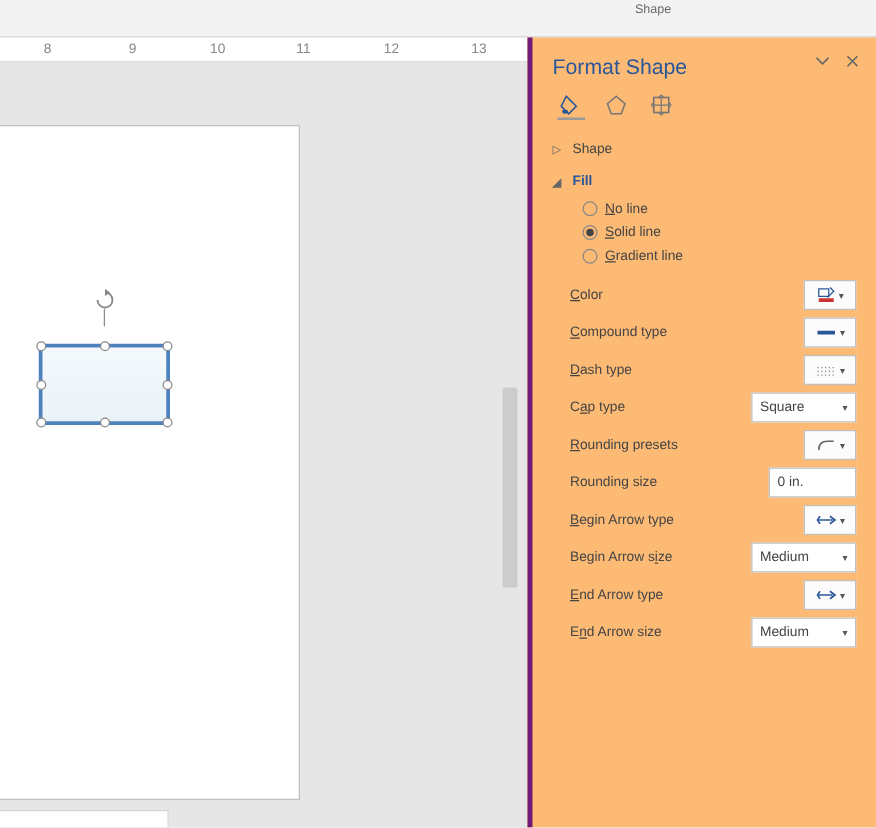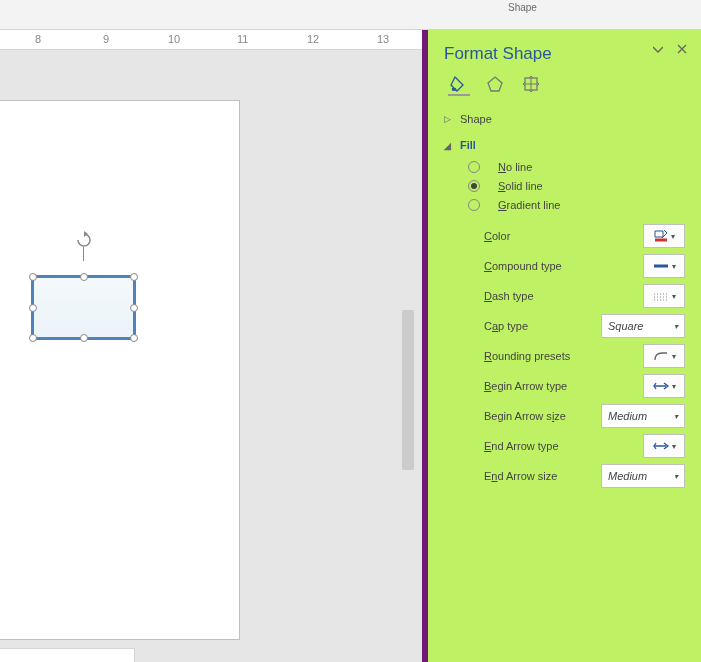--- a/index.html
+++ b/index.html
@@ -27,56 +27,56 @@
 .rect-shape { width: 105px; height: 65px; background: linear-gradient(#f4f9fc,#eaf3f8); border: 3px solid #4f81bd; position: relative; }
 .handle { width: 8px; height: 8px; background: #fff; border: 1px solid #888; border-radius: 50%; position: absolute; }
 .h-nw { left: -5px; top: -5px; } .h-n { left: 50%; top: -5px; margin-left: -4px; } .h-ne { right: -5px; top: -5px; }
 .h-w { left: -5px; top: 50%; margin-top: -4px; } .h-e { right: -5px; top: 50%; margin-top: -4px; }
 .h-sw { left: -5px; bottom: -5px; } .h-s { left: 50%; bottom: -5px; margin-left: -4px; } .h-se { right: -5px; bottom: -5px; }
 .rot-line { width: 1px; height: 14px; background: #888; margin: 0 auto; position: relative; top: -14px; }
 
 .doc-scroll { position: absolute; right: 8px; top: 280px; width: 12px; height: 160px; background: #ccc; border-radius: 2px; }
 
 
-.panel { flex: 1; background: #bef264; border-left: 6px solid #701a75; padding: 14px 16px 0 16px; position: relative; }
+.panel { flex: 1; background: #fdba74; border-left: 4px solid #701a75; padding: 14px 16px 0 16px; position: relative; }
 .panel-title { color: #2a579a; font-size: 17px; font-weight: 400; margin-bottom: 10px; }
 .panel-controls { position: absolute; right: 14px; top: 14px; display: flex; gap: 14px; color: #666; }
 .panel-controls span { cursor: pointer; }
 
 .tab-icons { display: flex; gap: 14px; margin: 6px 0 14px 4px; }
 .tab-icon { width: 22px; height: 22px; display: flex; align-items: center; justify-content: center; border-bottom: 2px solid transparent; cursor: pointer; }
 .tab-icon.active { border-bottom: 2px solid #999; }
 
 .section { margin: 4px 0 8px 0; }
 .section-header { display: flex; align-items: center; gap: 6px; font-size: 11px; cursor: pointer; padding: 3px 0; }
 .section-header .tri { font-size: 9px; color: #666; width: 10px; }
 .section-header.fill-h { color: #444; }
 .section-header.line-h { color: #2a579a; font-weight: 600; }
 .section-header.line-h .label { border-bottom: 1px solid transparent; }
 
 .radios { margin: 6px 0 10px 24px; display: flex; flex-direction: column; gap: 7px; }
-.radio-row { display: flex; align-items: center; gap: 18px; cursor: pointer; }
+.radio-row { display: flex; align-items: center; gap: 6px; cursor: pointer; }
 .radio { width: 12px; height: 12px; border: 1px solid #888; border-radius: 50%; display: inline-flex; align-items: center; justify-content: center; }
 .radio.checked::after { content: ""; width: 6px; height: 6px; background: #444; border-radius: 50%; }
 .radio-row .lbl u { text-decoration: underline; }
 
-.props { margin-left: 40px; }
+.props { margin-left: 14px; }
 .prop-row { display: flex; align-items: center; justify-content: space-between; height: 30px; }
 .prop-label { color: #444; }
 .prop-label u { text-decoration: underline; }
 .prop-label.hl { background: #ffff66; padding: 0 3px; }
 
 .ctrl { display: flex; align-items: center; }
 .btn { width: 42px; height: 24px; background: #fcfcfc; border: 1px solid #c0c0c0; display: flex; align-items: center; justify-content: center; gap: 2px; cursor: pointer; }
 .btn .dd { font-size: 8px; color: #555; }
 .spin { width: 70px; height: 24px; border: 1px solid #c0c0c0; background: #fff; display: flex; align-items: center; }
 .spin input { border: none; width: 48px; padding: 0 5px; font-size: 11px; outline: none; }
 .spin .spinners { width: 14px; display: flex; flex-direction: column; border-left: 1px solid #e0e0e0; }
 .spin .spinners span { height: 11px; font-size: 7px; text-align: center; color: #666; line-height: 11px; cursor: pointer; }
-.select { width: 84px; height: 24px; border: 1px solid #c0c0c0; background: #fff; display: flex; align-items: center; justify-content: space-between; padding: 0 6px; cursor: pointer; font-style: italic; }
+.select { width: 84px; height: 24px; border: 1px solid #c0c0c0; background: #fff; display: flex; align-items: center; justify-content: space-between; padding: 0 6px; cursor: pointer; }
 .select .dd { font-size: 8px; color: #555; }
 .inputbox { width: 70px; height: 24px; border: 1px solid #c0c0c0; background: #fff; padding: 0 6px; display: flex; align-items: center; }
 
 .slider { width: 46px; height: 2px; background: #999; position: relative; margin-right: 6px; }
 .slider::before { content:""; position:absolute; left:-3px; top:-4px; width:2px; height:10px; background:#555; }
 
 .icon-svg { display: block; }
 
 .bottom-bar { position: absolute; left: 0; bottom: 0; height: 14px; width: 135px; background: #fff; border-top: 1px solid #d4d4d4; border-right: 1px solid #d4d4d4; }
 </style>
@@ -245,20 +245,26 @@
         <div class="prop-row">
           <span class="prop-label"><u>R</u>ounding presets</span>
           <div class="btn">
             <svg width="18" height="12" viewBox="0 0 18 12">
                 <path d="M3 10 Q3 3 10 3 L15 3" fill="none" stroke="#666" stroke-width="1.3"></path>
               </svg>
             <span class="dd">▾</span>
           </div>
         </div>
 
+        <div class="prop-row">
+          <span class="prop-label">Rounding size</span>
+          <div class="inputbox">
+            <span>0 in.</span>
+          </div>
+        </div>
 
         <div class="prop-row">
           <span class="prop-label"><u>B</u>egin Arrow type</span>
           <div class="btn">
             <svg width="18" height="12" viewBox="0 0 18 12">
                 <path d="M2 6 H14 M12 3 L16 6 L12 9" fill="none" stroke="#2a579a" stroke-width="1.3"></path>
                 <path d="M4 3 L2 6 L4 9" fill="none" stroke="#2a579a" stroke-width="1.3"></path>
               </svg>
             <span class="dd">▾</span>
           </div>

